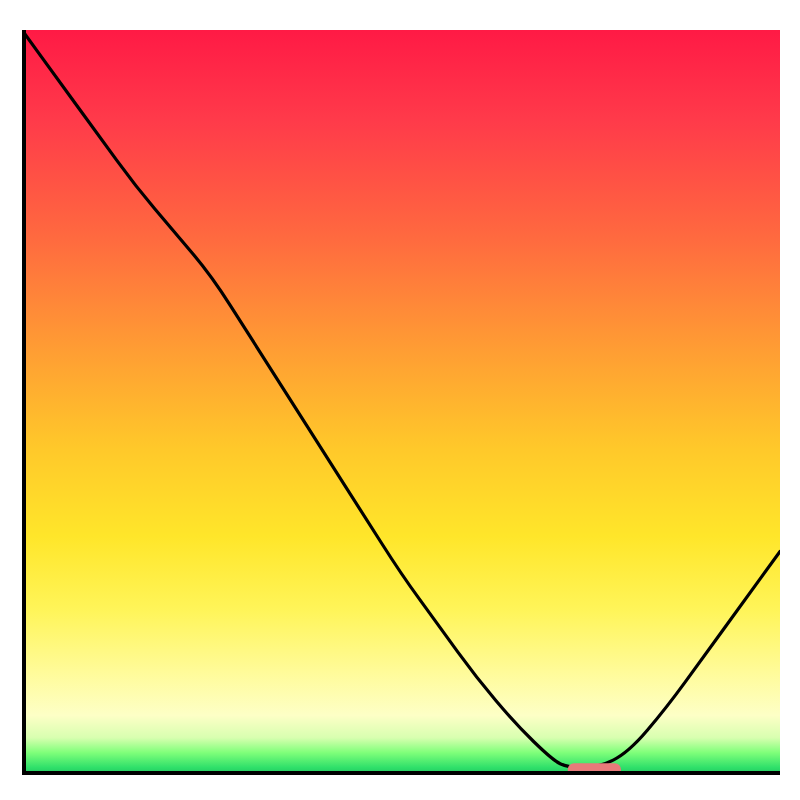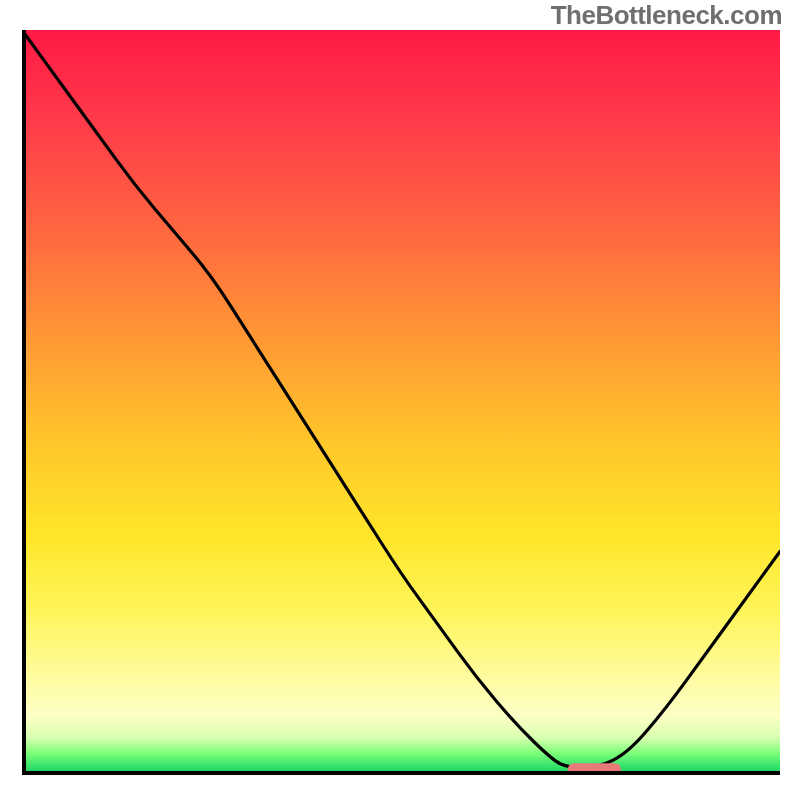--- a/index.html
+++ b/index.html
@@ -74,21 +74,20 @@
     box-sizing: border-box;
     z-index: 5;
     pointer-events: none;
   }
 </style>
 </head>
 <body>
 
 <div class="chart-container">
 
-  <div class="watermark">TheBottleneck.com</div>
 
   <div class="plot-area">
     <div class="gradient-bg"></div>
 
     <svg class="curve-svg" viewBox="0 0 758 745" preserveAspectRatio="none">
       <path fill="none" stroke="#000000" stroke-width="3.2" stroke-linejoin="round" stroke-linecap="round" d="M 0.0 0.0 Q 0.0 0.0 18.9 26.1 Q 37.9 52.1 56.8 78.2 Q 75.8 104.3 94.8 130.4 Q 113.7 156.4 132.7 178.8 Q 151.6 201.1 170.6 223.5 Q 189.5 245.8 208.4 275.6 Q 227.4 305.5 246.4 335.3 Q 265.3 365.1 284.3 394.9 Q 303.2 424.6 322.1 454.4 Q 341.1 484.3 360.1 514.0 Q 379.0 543.9 398.0 569.9 Q 416.9 596.0 435.9 622.1 Q 454.8 648.1 473.8 670.5 Q 492.7 692.9 511.6 711.5 Q 530.6 730.1 538.2 733.8 Q 545.8 737.5 560.9 737.5 Q 576.1 737.5 591.2 730.1 Q 606.4 722.6 625.3 700.3 Q 644.3 678.0 663.3 651.9 Q 682.2 625.8 701.2 599.7 Q 720.1 573.6 739.0 547.6 T 758.0 521.5"></path>
     </svg>
 
     <svg class="marker-svg" viewBox="0 0 758 745" preserveAspectRatio="none">
       <rect rx="6" ry="6" fill="#e87a7a" x="545.8" width="53.1" y="733.3" height="13"></rect>

